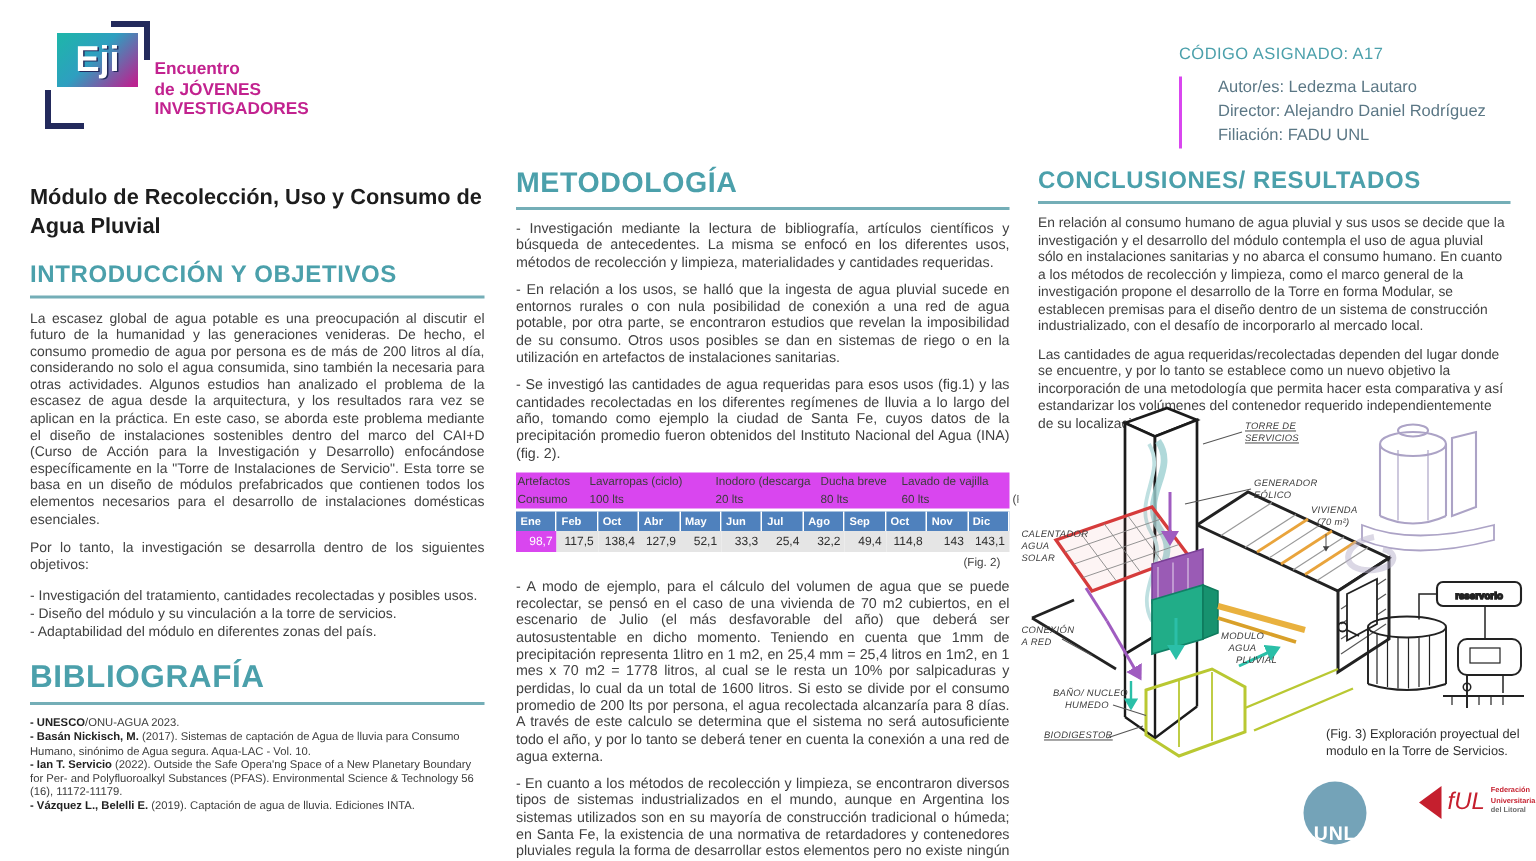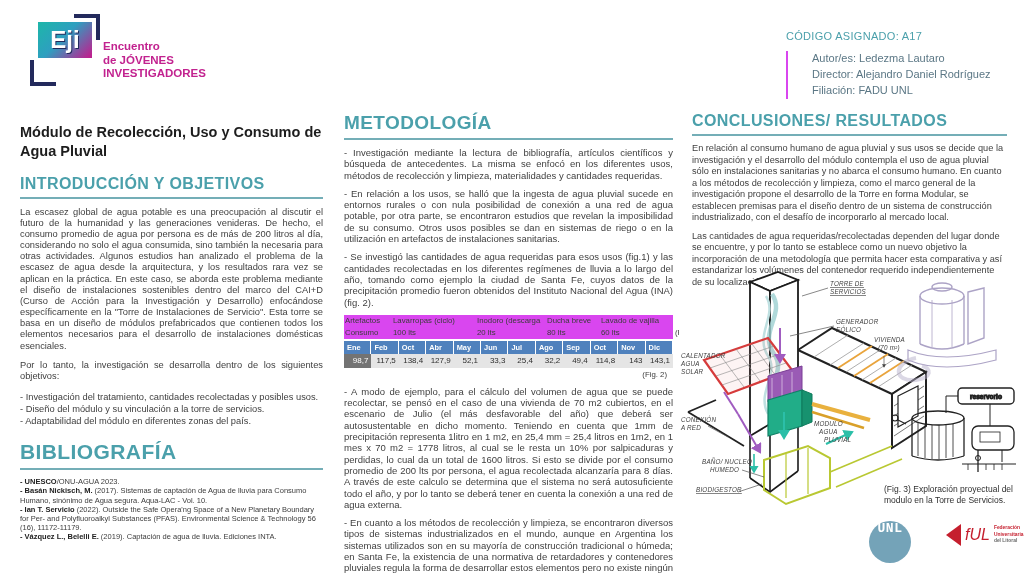--- a/index.html
+++ b/index.html
@@ -48,33 +48,33 @@
   #fig1 { margin-top:7px; display:grid; grid-template-columns:48px 84px 70px 54px 74px 1fr;
           font-size:7.8px; color:#3c3c3c; background:#d946ef; }
   #fig1 .cell { padding:1.5px 1px; white-space:nowrap; overflow:hidden; }
   #fig1 .cap { text-align:right; padding-right:4px; }
   
   #fig2 { margin-top:2px; display:grid; grid-template-columns:repeat(12,1fr); }
   .f2h { background:#4F81BD; color:#fff; font-weight:bold; font-size:7.4px;
          padding:2px 0 2px 3px; border-right:1px solid #fff; }
   .f2d { background:#e5e5e5; color:#2e2e2e; font-size:8px; text-align:right;
          padding:2.5px 3px 2.5px 0; }
-  .f2d.hl { background:#737373; color:#fff; }
+  .f2d.hl { background:#d946ef; color:#fff; }
   .fig-cap { font-size:7.8px; color:#3c3c3c; text-align:right; padding-right:6px; margin-top:2px; }
   
   #sketch { position:absolute; left:680px; top:266px; }
   .lbl { font-size:6.3px; font-style:italic; fill:#3d3d3d; letter-spacing:.2px; }
   .lbl.u { text-decoration:underline; }
   .resv { font-size:6.5px; font-weight:bold; fill:#222; }
   #fig3-cap { position:absolute; left:884px; top:484px; width:134px;
               font-size:8.5px; line-height:1.28; color:#2f2f2f; }
   
   #unl-logo { position:absolute; left:869px; top:521px; width:42px; height:42px;
               border-radius:50%; background:#74A3B8; color:#fff; font-weight:bold;
-              font-size:13px; display:flex; align-items:flex-start; justify-content:center; letter-spacing:.5px;font-family:Liberation Mono, monospace; }
+              font-size:13px; display:flex; align-items:flex-end; justify-content:center; letter-spacing:.5px; }
   #ful-logo { position:absolute; left:946px; top:524px; display:flex; align-items:center; gap:4px; }
   .ful-tri { width:0; height:0; border-top:11px solid transparent; border-bottom:11px solid transparent;
              border-right:15px solid #C51F2E; }
   .ful-mark { color:#C51F2E; font-weight:normal; font-style:italic; font-size:16px; }
   .ful-text { font-size:4.9px; line-height:1.3; color:#C51F2E; font-weight:bold; }
   .ful-text .gray { color:#6a6a6a; }
 </style>
 </head>
 <body>
 

